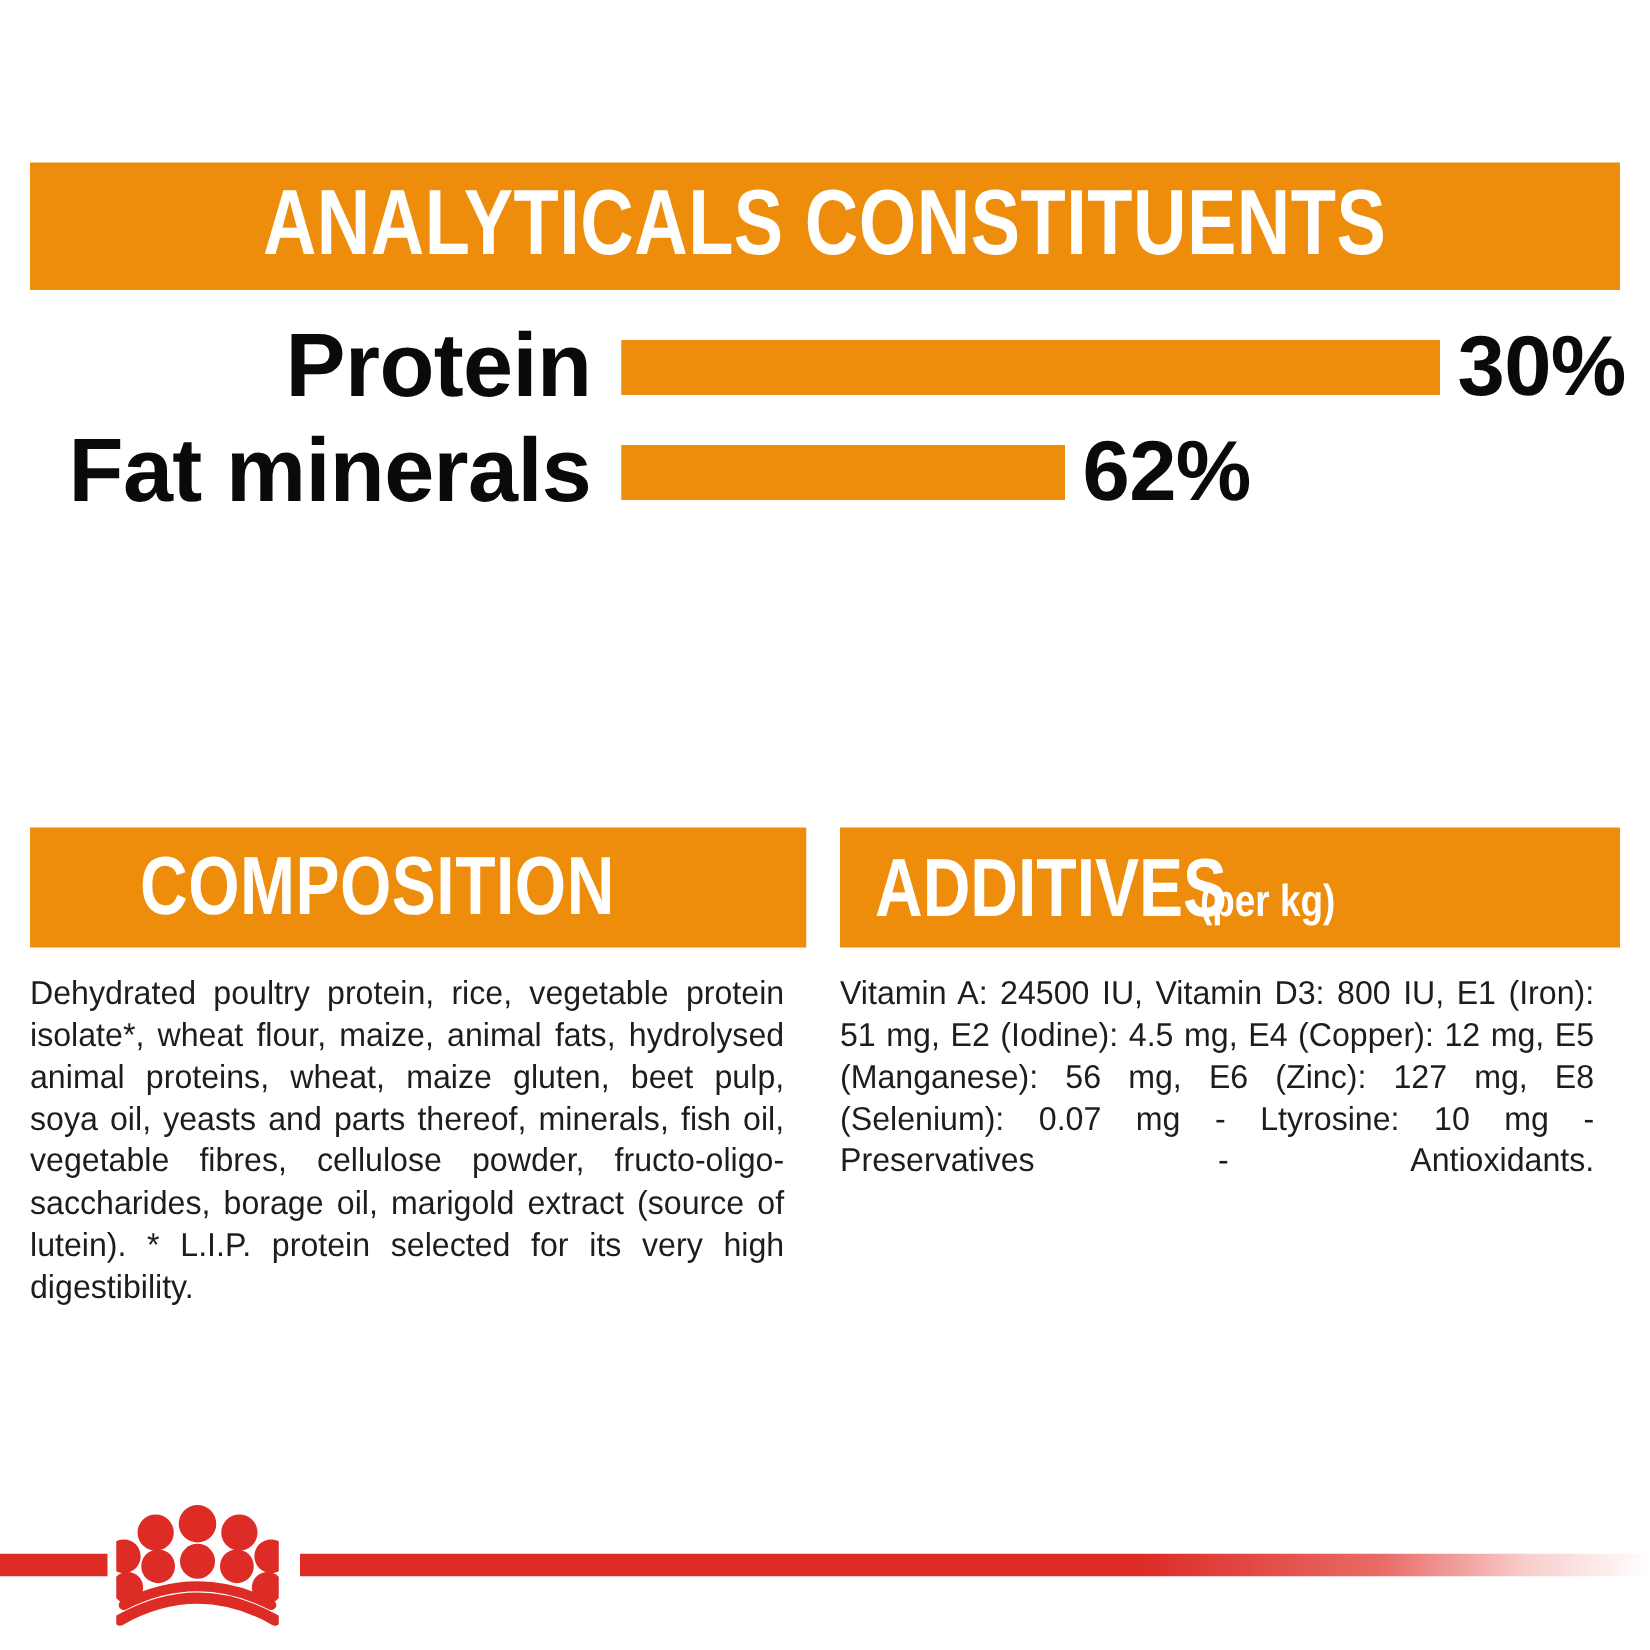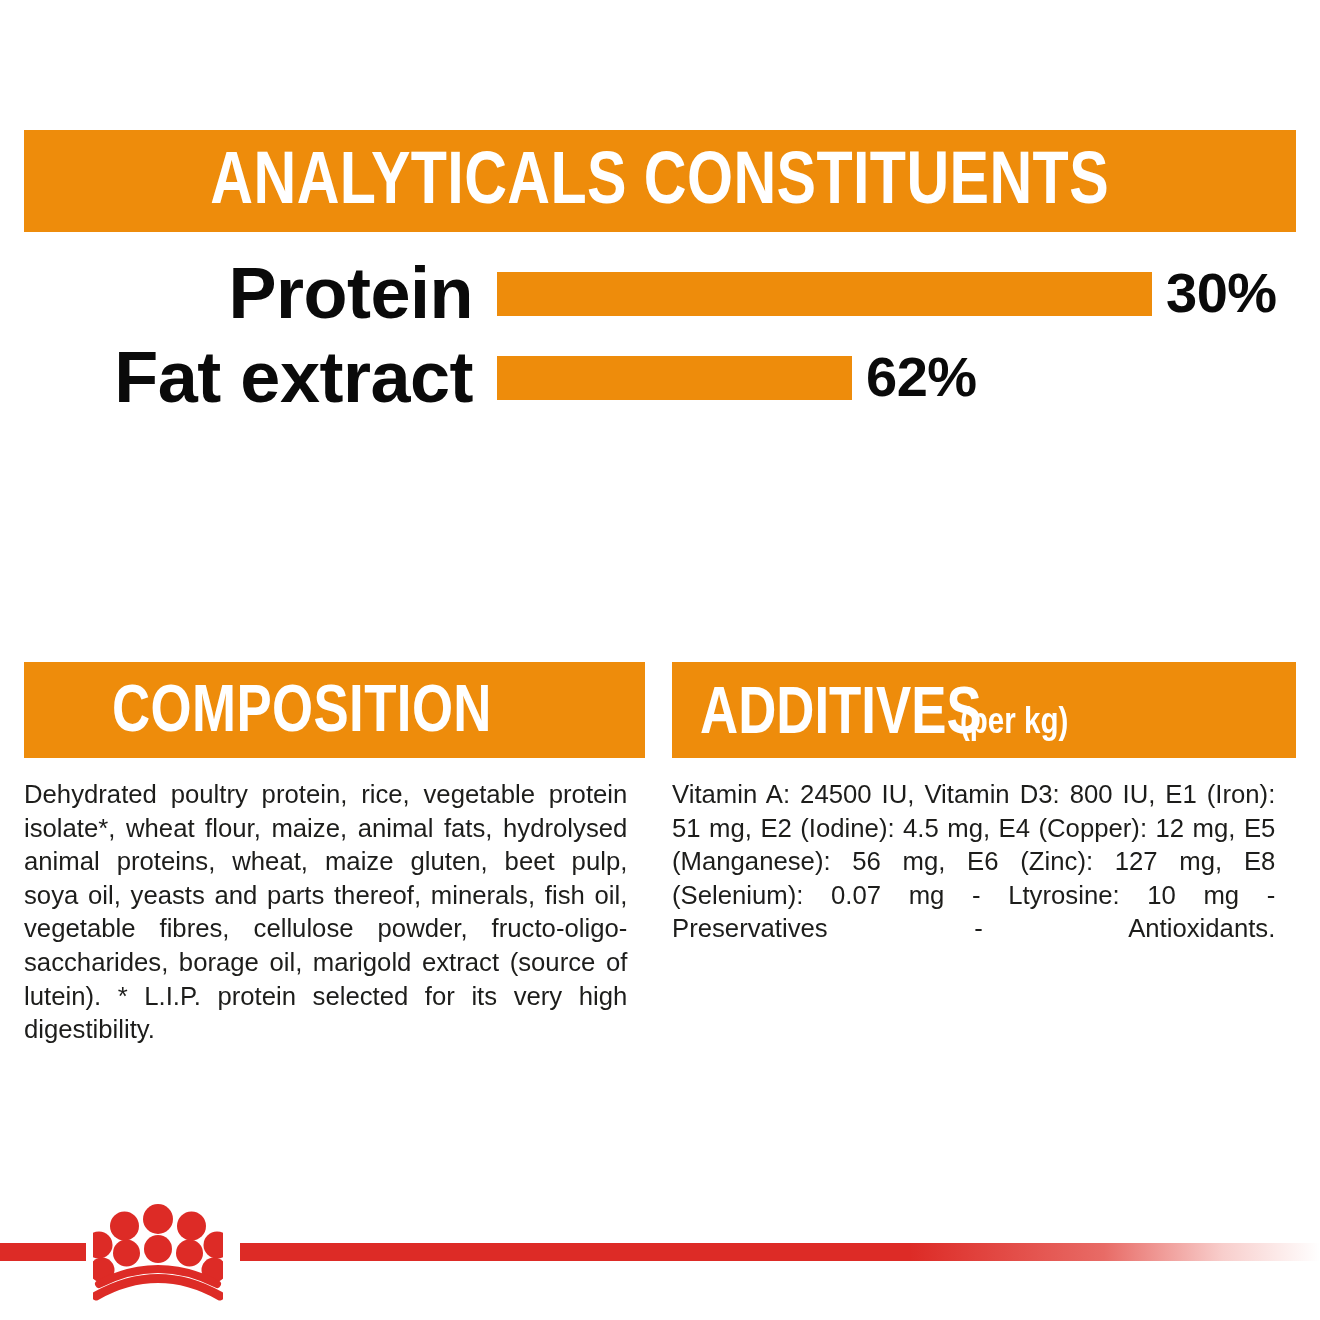--- a/index.html
+++ b/index.html
@@ -135,21 +135,21 @@
     top: 10px;
     height: 44px;
     background: #ee8c0b;
   }
 
   .chart-value {
     position: absolute;
     top: 0;
     font-family: "Liberation Sans Narrow", "Liberation Sans", sans-serif;
     font-weight: bold;
-    font-size: 56px;
+    font-size: 68px;
     line-height: 62px;
     color: #0a0a0a;
     white-space: nowrap;
     letter-spacing: -0.5px;
   }
 
   
   .body-text {
     position: absolute;
     font-family: "Liberation Sans Narrow", "Liberation Sans", sans-serif;
@@ -227,21 +227,21 @@
 
   <div id="chart">
 
     <div class="chart-row" style="top:0px;">
       <span class="chart-label">Protein</span>
       <div class="chart-bar" style="width:655px;"></div>
       <span class="chart-value" style="left:1166px;">30%</span>
     </div>
 
     <div class="chart-row" style="top:84px;">
-      <span class="chart-label">Fat extract</span>
+      <span class="chart-label">Fat minerals</span>
       <div class="chart-bar" style="width:355px;"></div>
       <span class="chart-value" style="left:866px;">62%</span>
     </div>
 
 
   </div>
 
   <div class="banner" id="composition-banner">
     <span class="banner-title">COMPOSITION</span>
   </div>

